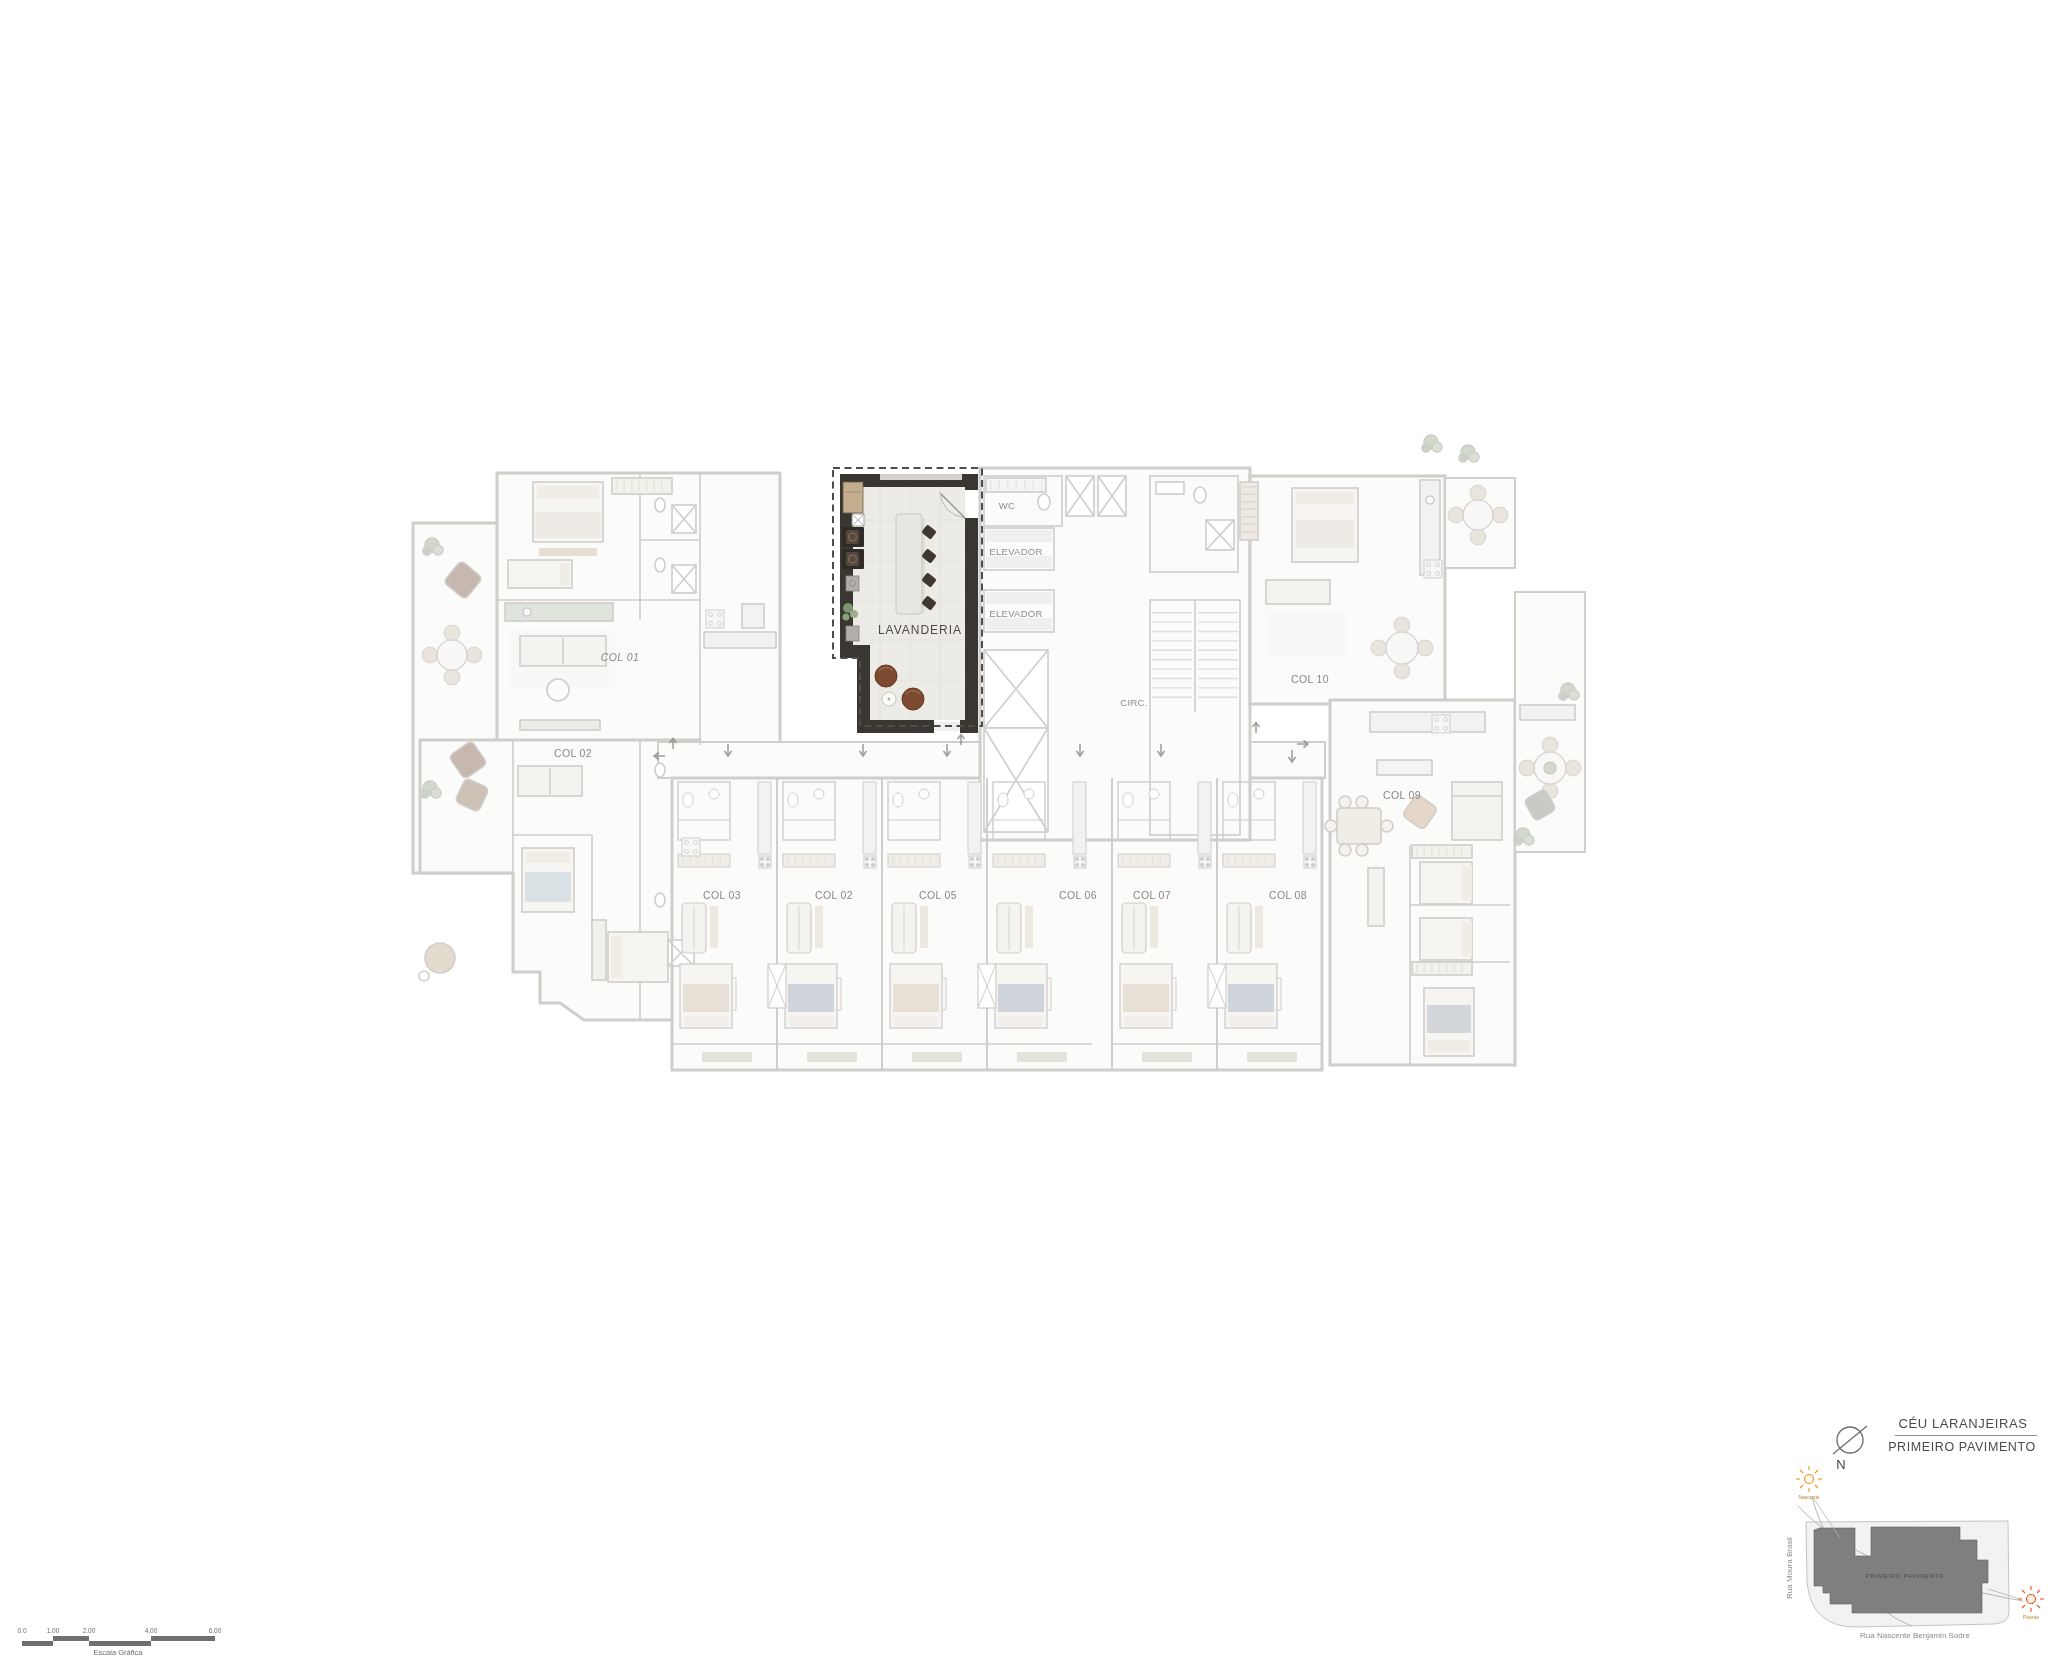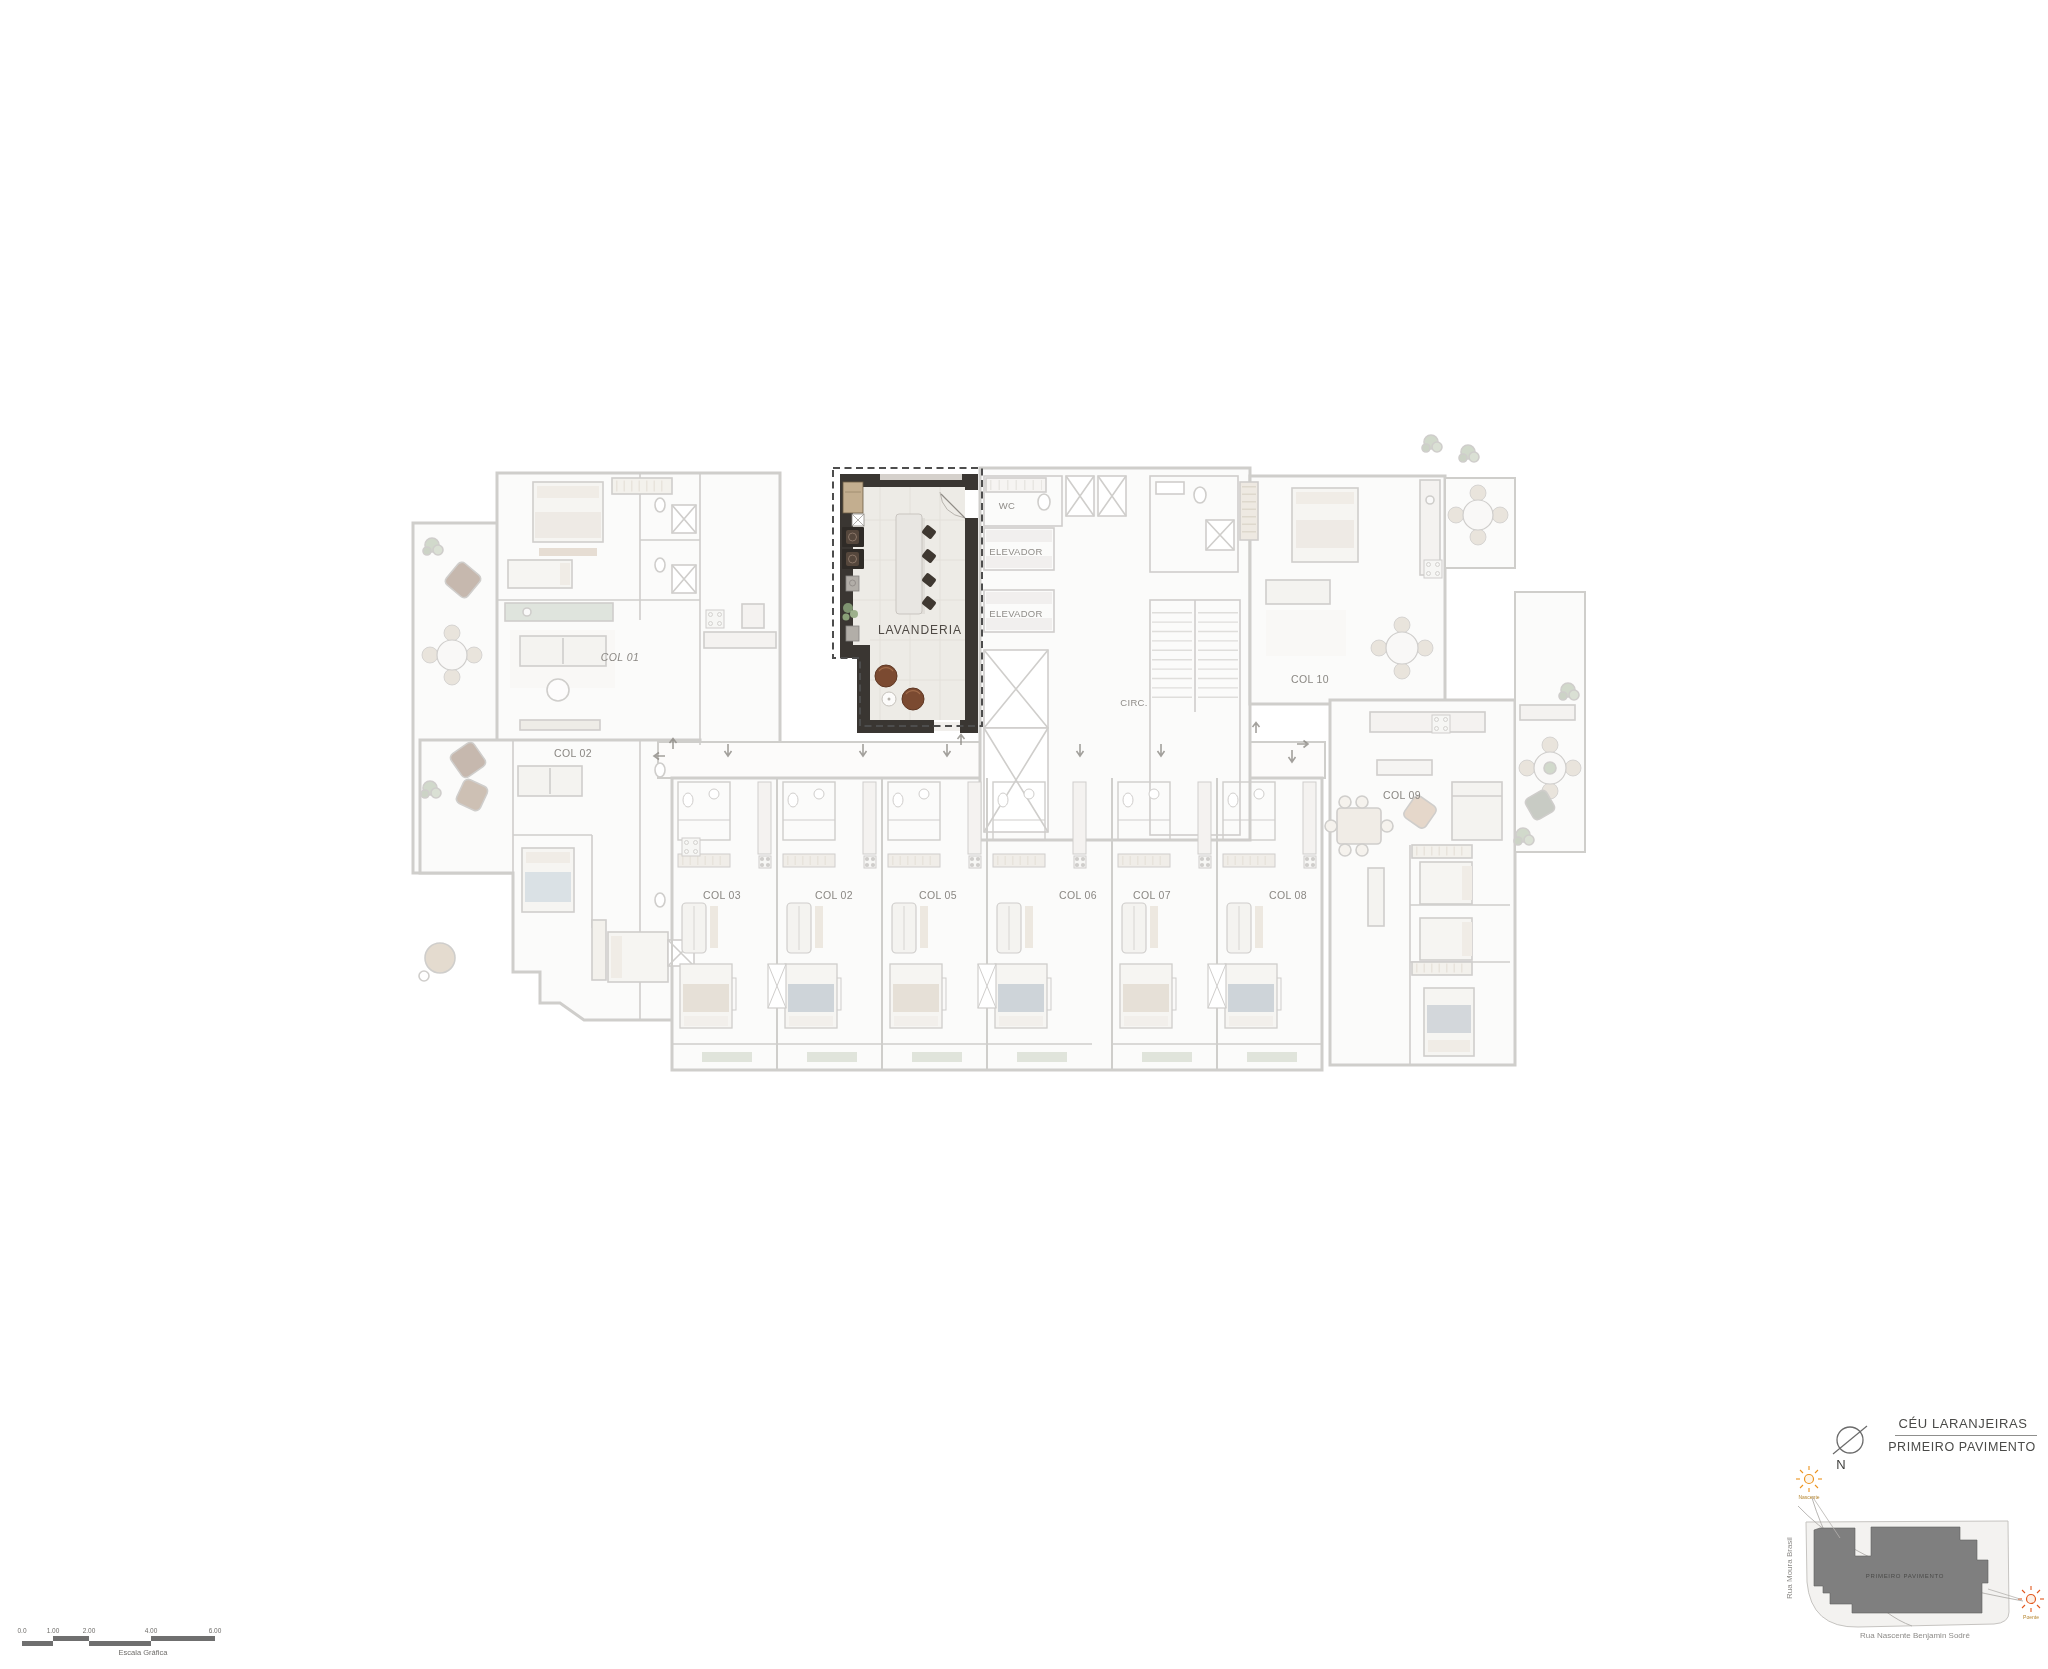--- a/index.html
+++ b/index.html
@@ -13,21 +13,21 @@
   .hl-lbl{font-size:12px;color:#4e4944;letter-spacing:1px;}
   .legend-title{font-size:13px;color:#4a4a48;letter-spacing:.6px;}
   .legend-sub{font-size:12.5px;color:#4a4a48;letter-spacing:.6px;}
   .legend-rule{position:absolute;height:0;border-top:1px solid #8f8f8d;}
   .n-lbl{font-size:13px;color:#3f3f3d;}
   .street{font-size:8px;color:#8e8c89;}
   .street-v{transform:translate(-50%,-50%) rotate(-90deg);}
   .sun-lbl{font-size:5px;color:#b5852e;}
   .fp-lbl{font-size:6px;color:#4a4a48;letter-spacing:.7px;}
   .tick-lbl{font-size:6.5px;color:#6e6c69;}
-  .scale-cap{font-size:7.5px;color:#6e6c69;margin-left:25px;}
+  .scale-cap{font-size:7.5px;color:#6e6c69;}
   #laundry-hit{position:absolute;left:833px;top:468px;width:149px;height:258px;cursor:pointer;}
 </style>
 </head>
 <body>
 
 <div id="stage">
 
 <svg width="2048" height="1669" viewBox="0 0 2048 1669">
 
   <g id="faded" opacity="0.42" stroke="#8f8b86" fill="none" stroke-width="1.6">

